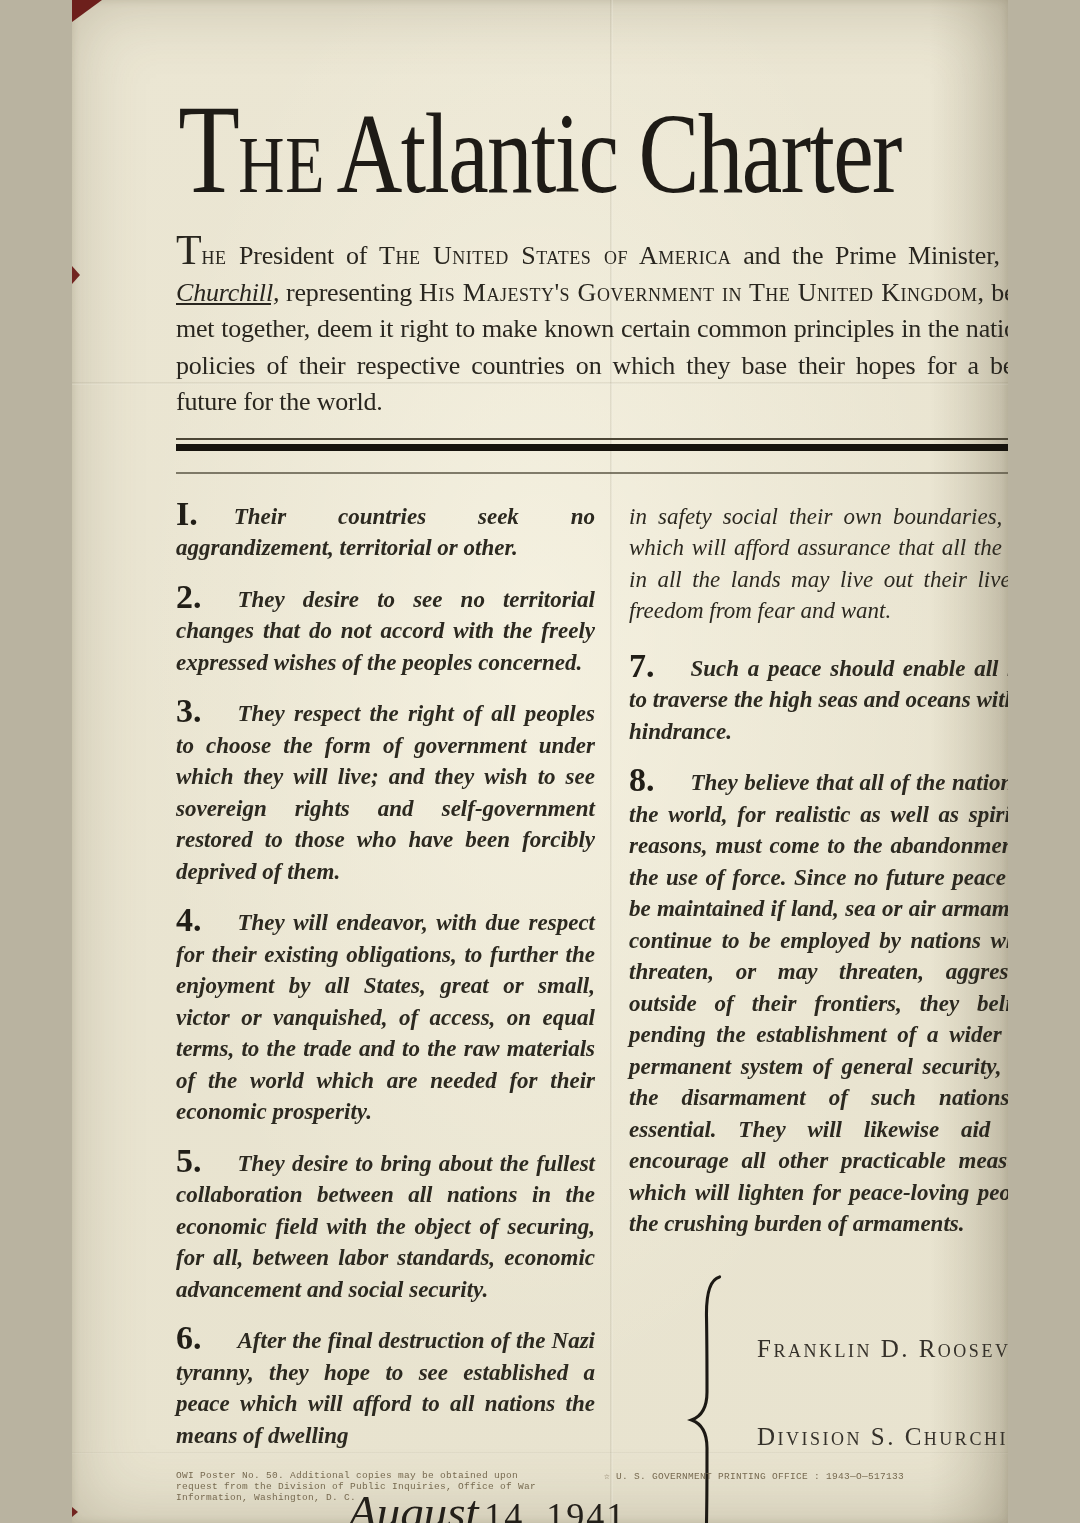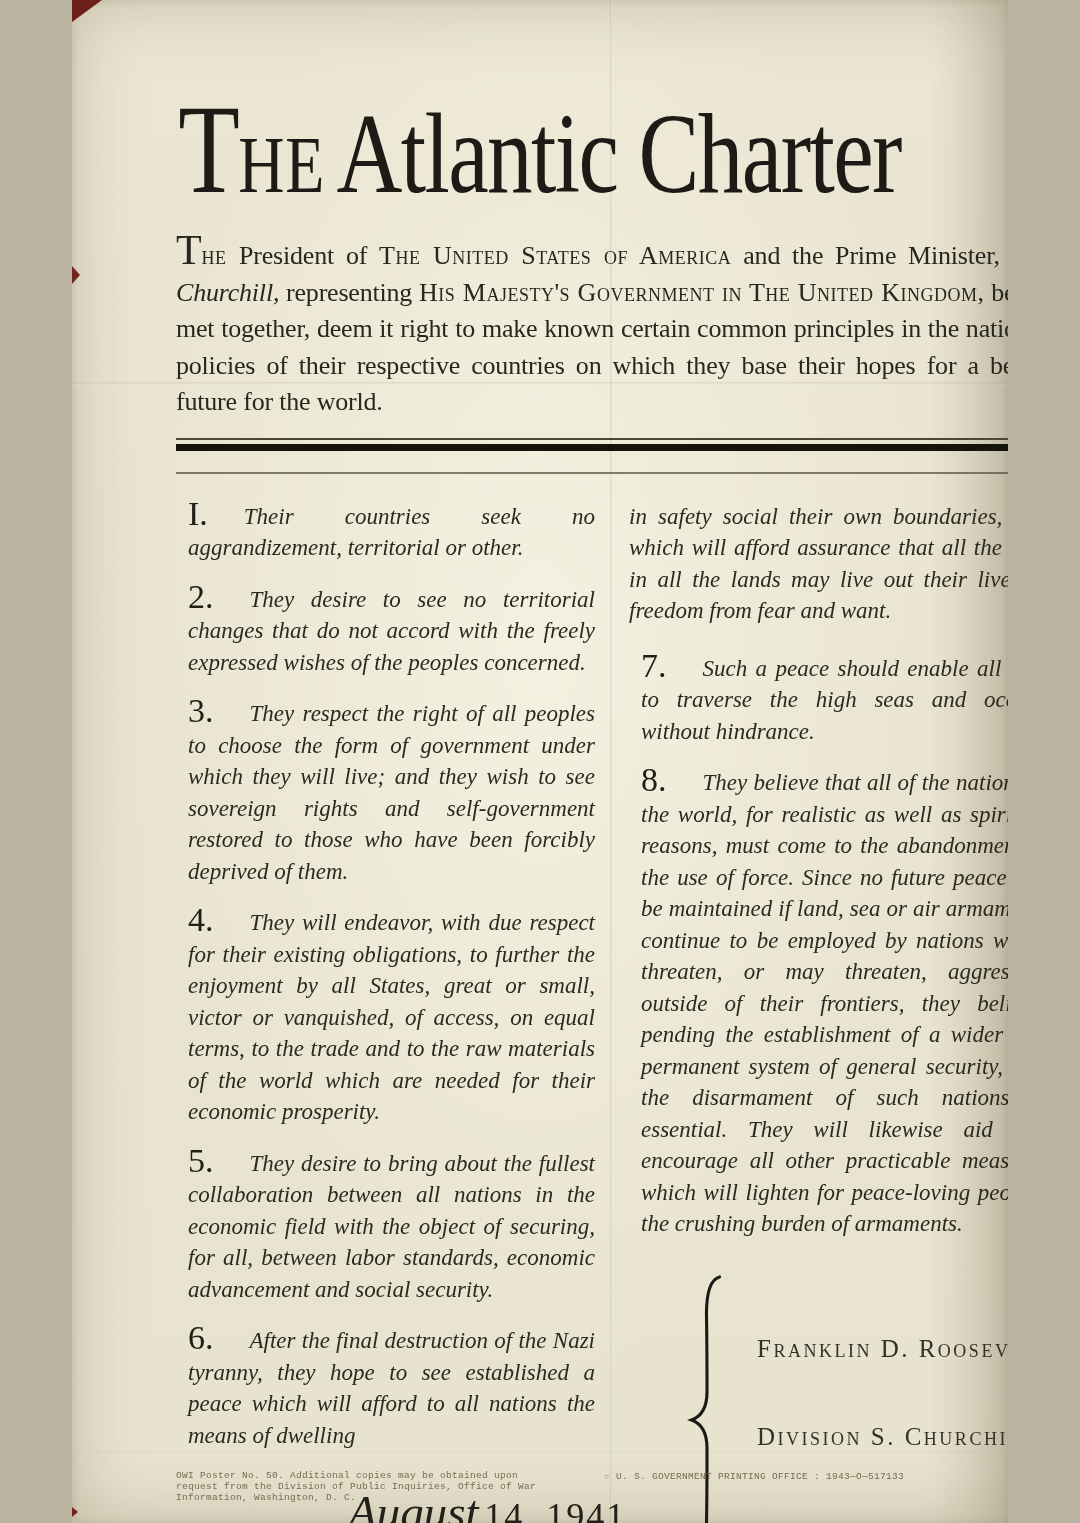--- a/index.html
+++ b/index.html
@@ -38,30 +38,30 @@
   .title-fit{display:inline-block;transform:scaleX(0.80);transform-origin:50% 50%;letter-spacing:-2px;}
   .t-cap{font-size:126px;line-height:120px;}
   .t-sc{font-size:80px;letter-spacing:1px;}
   .t-main{font-size:114px;margin-left:14px;}
 
   
   .content{position:absolute;top:238px;left:104px;width:872px;}
   .preamble{margin:0;font-size:26px;line-height:36.5px;text-align:justify;color:#29261f;letter-spacing:-0.2px;}
   .seg-dropcap{font-size:42px;line-height:0;}
   .seg-smallcaps{font-variant:small-caps;letter-spacing:0.5px;}
-  .seg-italic{font-style:italic;}
+  .seg-italic{font-style:italic;text-decoration:underline;}
 
   .rules{margin-top:17px;}
   .rule-thin-top{height:2px;background:#4c4636;}
   .rule-thick{height:7px;background:#16130d;margin-top:4px;}
   .rule-thin-bottom{height:2px;background:#5a5443;margin-top:21px;opacity:0.75;}
 
   .cols{display:flex;gap:34px;margin-top:27px;}
   .col{width:419px;font-style:italic;font-size:23px;line-height:31.5px;text-align:justify;color:#2c2920;}
-  .item{margin:0 0 20px 12px;}
+  .item{margin:0 0 20px 0;font-weight:bold;}
   .num{font-style:normal;font-size:34px;line-height:0;margin-right:36px;color:#211e17;position:relative;top:1px;}
   .cont{margin:0 0 26px 0;}
 
   .date-line{margin-top:46px;font-style:normal;text-align:left;transform:translateX(172px);white-space:nowrap;color:#23201a;}
   .date-month{font-style:italic;font-size:47px;}
   .date-nums{font-size:36px;letter-spacing:2px;}
 
   .signatures{margin-top:34px;margin-left:56px;display:flex;align-items:center;font-style:normal;}
   .brace{flex:0 0 auto;}
   .names{margin-left:28px;display:flex;flex-direction:column;gap:56px;transform:translateY(-26px);}

